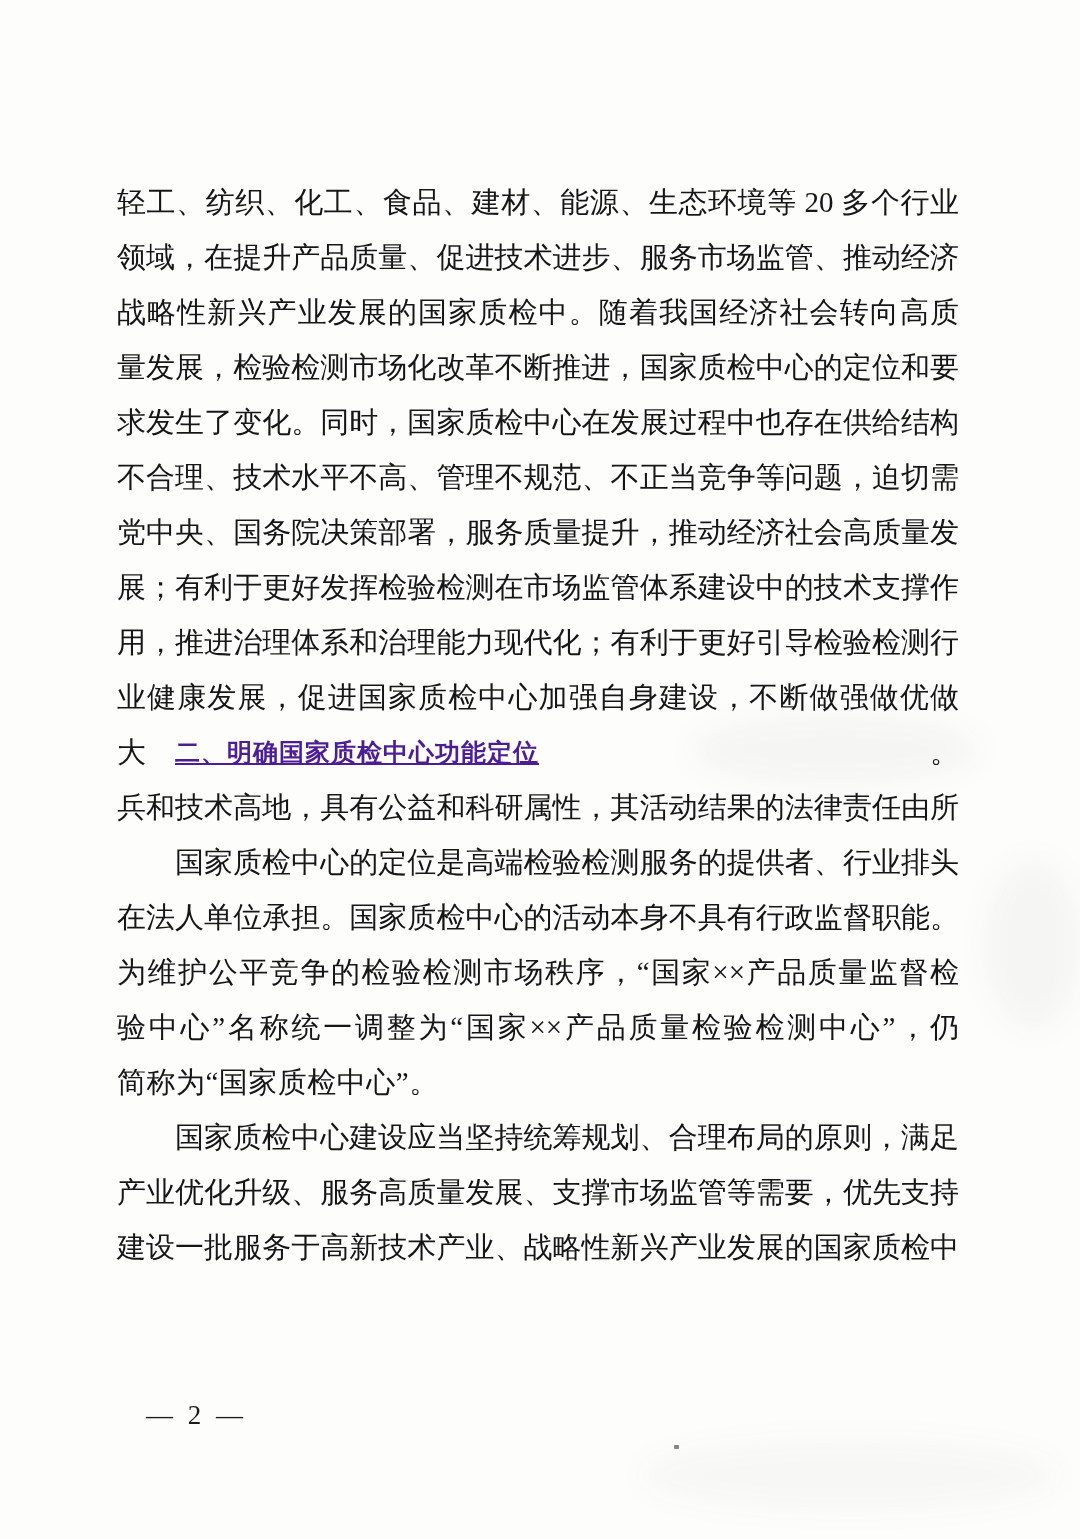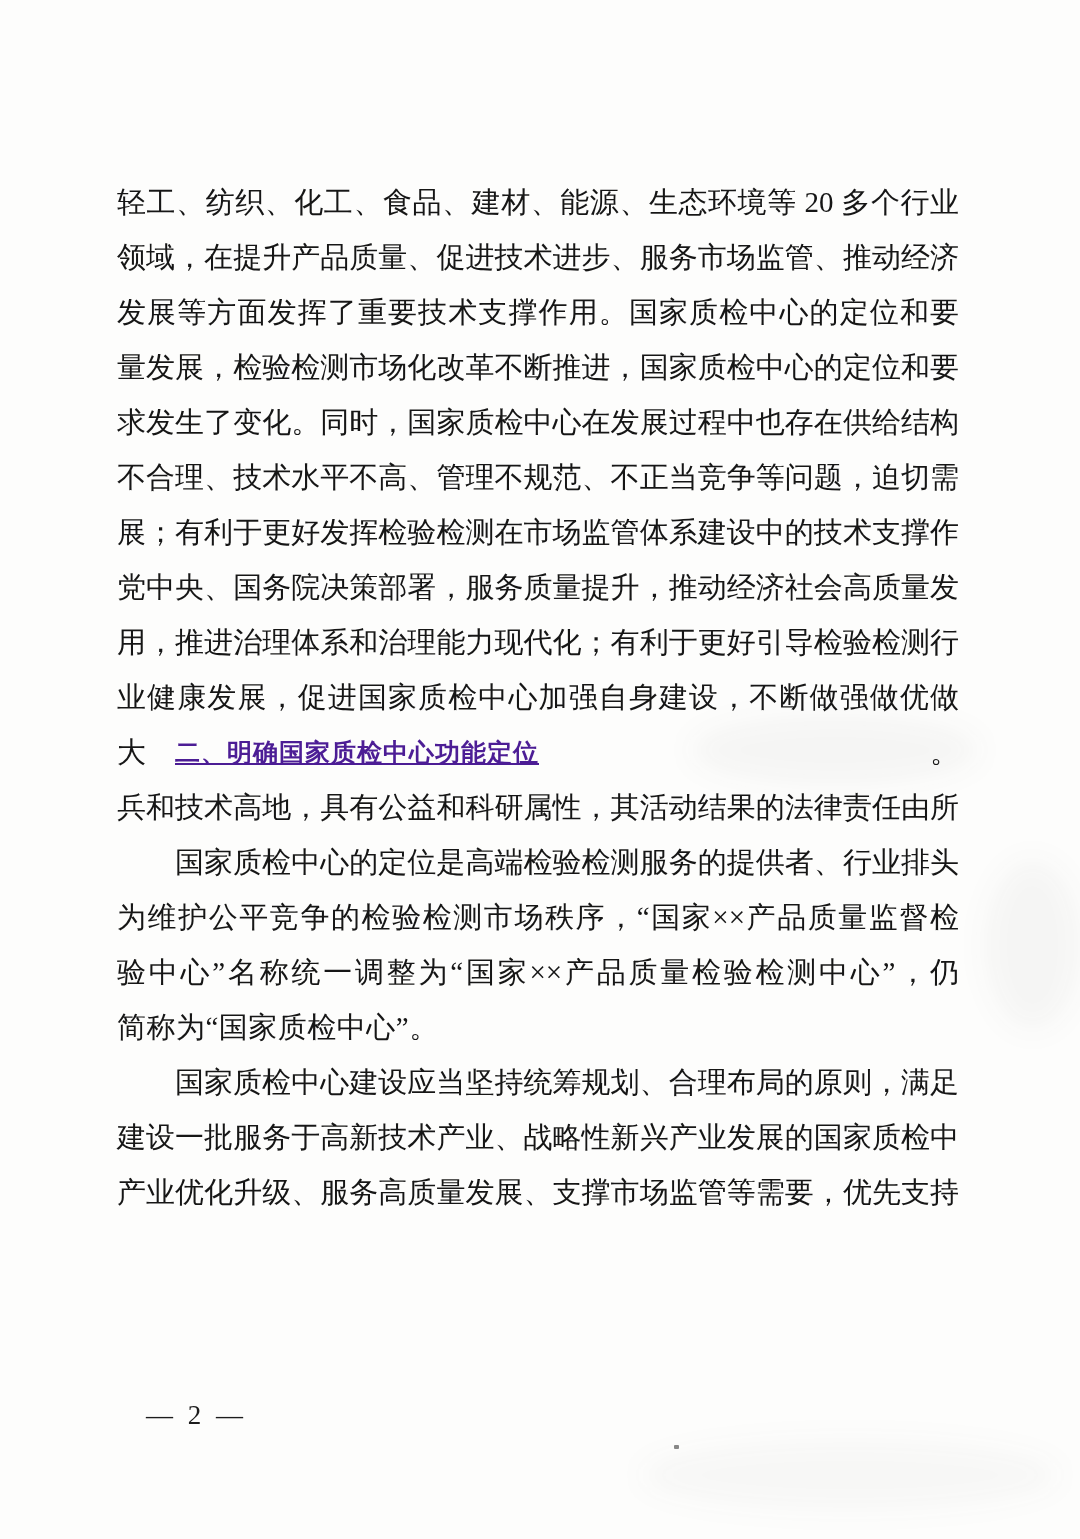--- a/index.html
+++ b/index.html
@@ -86,34 +86,35 @@
 <div class="page">
 
   <div class="smudge s1"></div>
   <div class="smudge s2"></div>
   <div class="smudge s3"></div>
   <div class="speck"></div>
 
   <div class="content">
     <div class="ln j">轻工、纺织、化工、食品、建材、能源、生态环境等 20 多个行业</div>
     <div class="ln j">领域，在提升产品质量、促进技术进步、服务市场监管、推动经济</div>
-    <div class="ln j">发展等方面发挥了重要技术支撑作用。国家质检中心的定位和要</div>
+    <div class="ln j">战略性新兴产业发展的国家质检中。随着我国经济社会转向高质</div>
     <div class="ln j">量发展，检验检测市场化改革不断推进，国家质检中心的定位和要</div>
     <div class="ln j">求发生了变化。同时，国家质检中心在发展过程中也存在供给结构</div>
     <div class="ln j">不合理、技术水平不高、管理不规范、不正当竞争等问题，迫切需</div>
+    <div class="ln j">党中央、国务院决策部署，服务质量提升，推动经济社会高质量发</div>
     <div class="ln j">展；有利于更好发挥检验检测在市场监管体系建设中的技术支撑作</div>
-    <div class="ln j">党中央、国务院决策部署，服务质量提升，推动经济社会高质量发</div>
     <div class="ln j">用，推进治理体系和治理能力现代化；有利于更好引导检验检测行</div>
     <div class="ln j">业健康发展，促进国家质检中心加强自身建设，不断做强做优做大。</div>
     <div class="ln h">二、明确国家质检中心功能定位</div>
     <div class="ln j">兵和技术高地，具有公益和科研属性，其活动结果的法律责任由所</div>
     <div class="ln j ind">国家质检中心的定位是高端检验检测服务的提供者、行业排头</div>
+    <div class="ln j">在法人单位承担。国家质检中心的活动本身不具有行政监督职能。</div>
     <div class="ln j">为维护公平竞争的检验检测市场秩序，“国家××产品质量监督检</div>
     <div class="ln j">验中心”名称统一调整为“国家××产品质量检验检测中心”，仍</div>
     <div class="ln">简称为“国家质检中心”。</div>
     <div class="ln j ind">国家质检中心建设应当坚持统筹规划、合理布局的原则，满足</div>
+    <div class="ln j">产业优化升级、服务高质量发展、支撑市场监管等需要，优先支持</div>
     <div class="ln j">建设一批服务于高新技术产业、战略性新兴产业发展的国家质检中</div>
-    <div class="ln j">产业优化升级、服务高质量发展、支撑市场监管等需要，优先支持</div>
   </div>
 
   <div class="footer">— 2 —</div>
 
 </div>
 
 </body></html>

